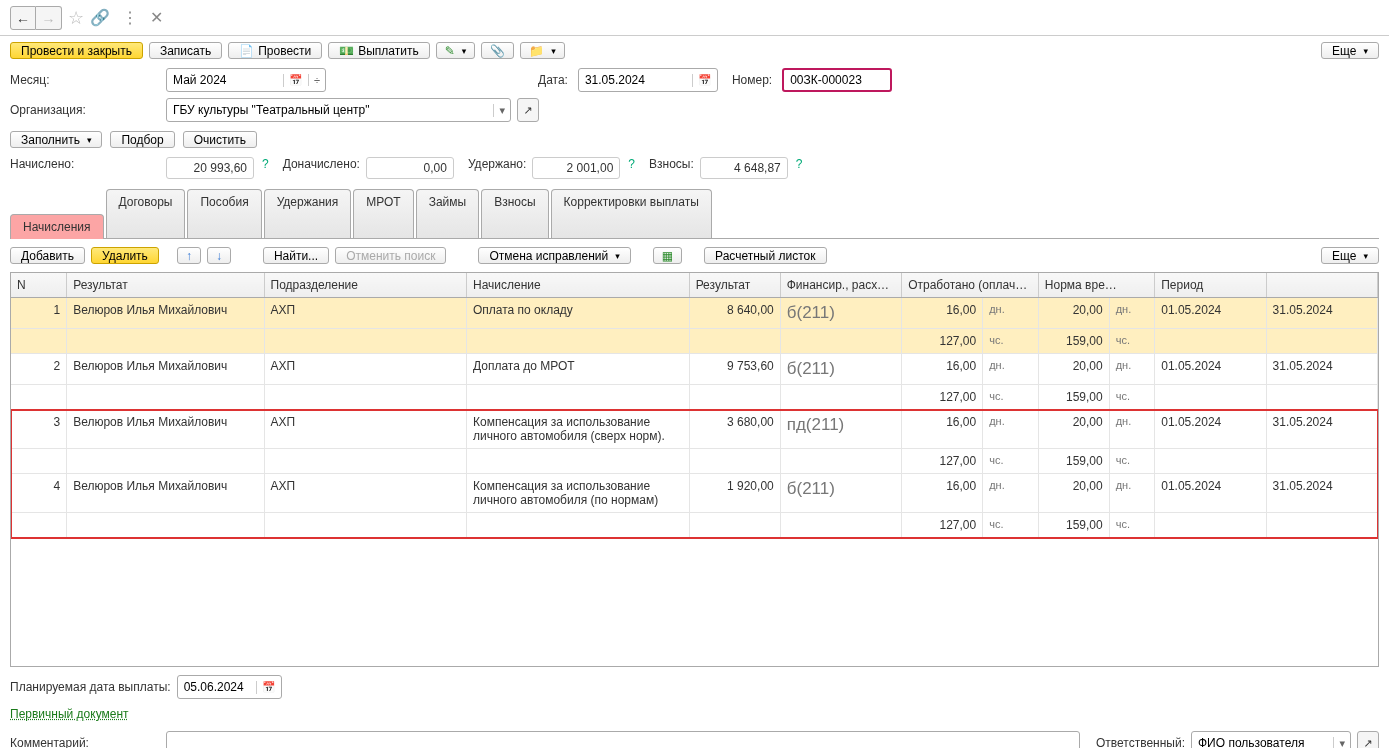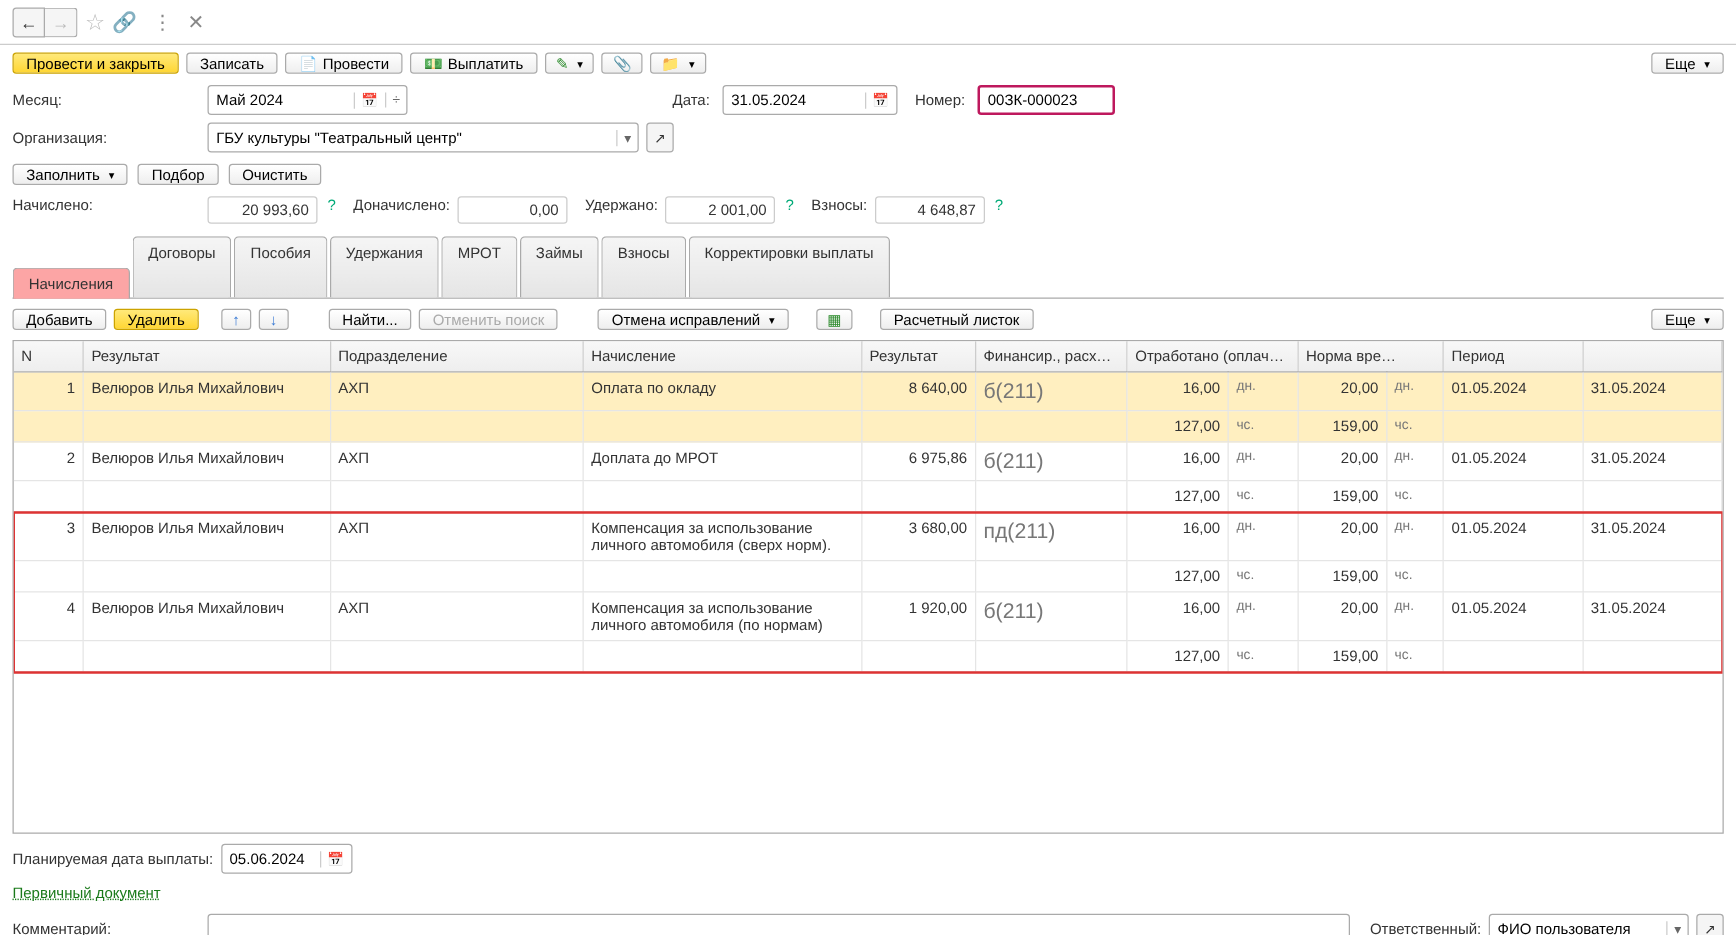--- a/index.html
+++ b/index.html
@@ -342,21 +342,21 @@
           <td class="num">159,00</td>
           <td class="unit">чс.</td>
           <td></td>
           <td></td>
         </tr>
         <tr>
           <td class="num">2</td>
           <td>Велюров Илья Михайлович</td>
           <td>АХП</td>
           <td>Доплата до МРОТ</td>
-          <td class="num">6 975,86</td>
+          <td class="num">9 753,60</td>
           <td class="dim">б(211)</td>
           <td class="num">16,00</td>
           <td class="unit">дн.</td>
           <td class="num">20,00</td>
           <td class="unit">дн.</td>
           <td>01.05.2024</td>
           <td>31.05.2024</td>
         </tr>
         <tr class="subrow">
           <td></td>

